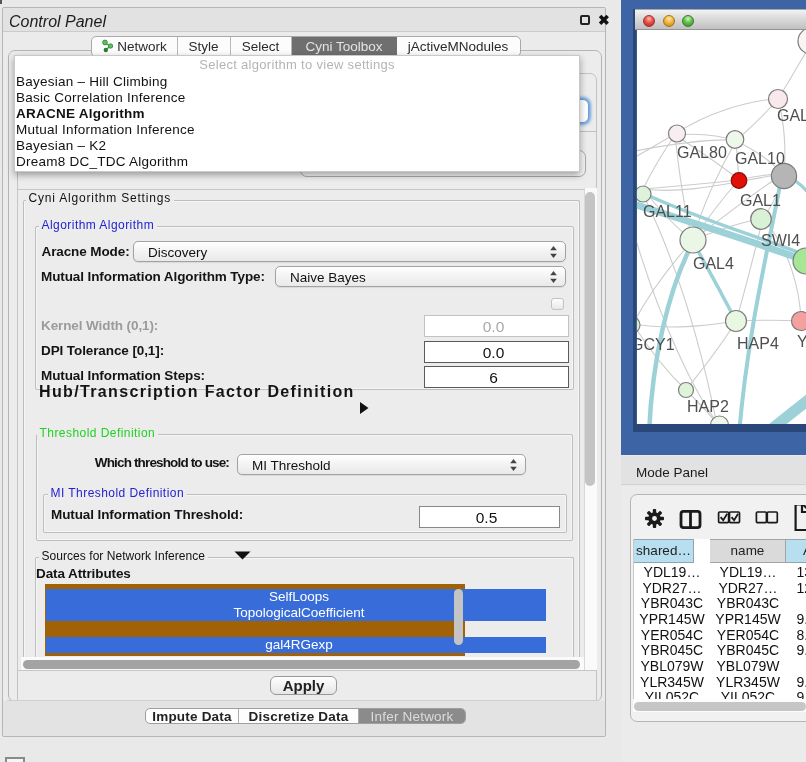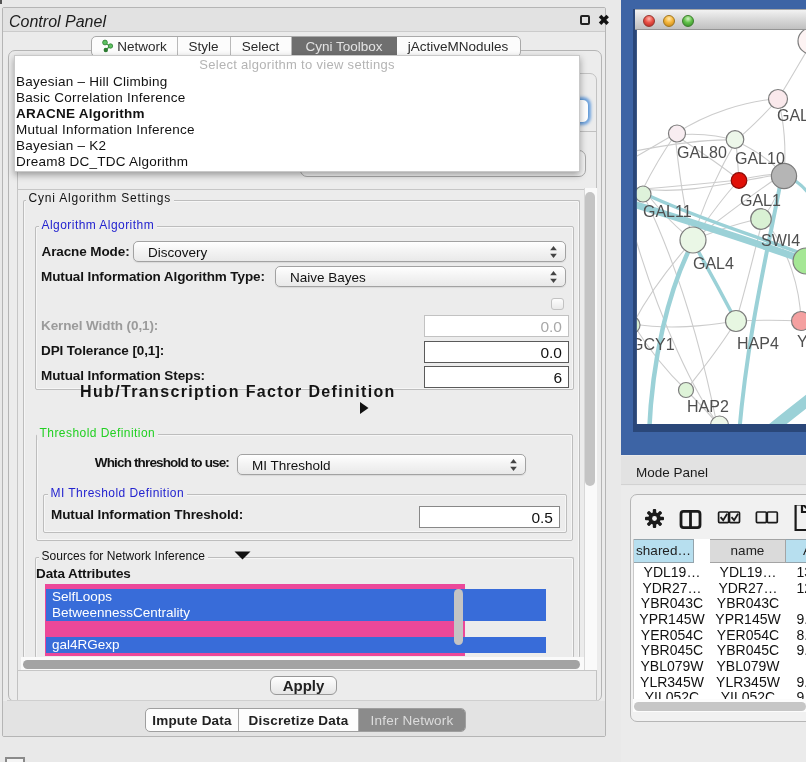--- a/index.html
+++ b/index.html
@@ -24,28 +24,28 @@
 .groupbox { position:absolute; border:1px solid #bdbdbd; border-radius:2px; box-shadow:0 0 0 1px rgba(255,255,255,0.55) inset; }
 .grouplabel { position:absolute; background:#ececec; padding:0 3px; font-size:12px; white-space:nowrap; letter-spacing:0.45px; }
 .blab { color:#2323cf; }
 .glab { color:#22d022; }
 .boldlab { position:absolute; font-size:13.5px; font-weight:bold; color:#141414; white-space:nowrap; letter-spacing:-0.1px; }
 .hublab { position:absolute; font-size:16px; font-weight:bold; color:#141414; white-space:nowrap; letter-spacing:1.35px; }
 .graylab { color:#9b9b9b !important; }
 .combo { position:absolute; height:21px; border:1px solid #a2a2a2; border-radius:5px; background:linear-gradient(#ffffff,#f4f4f4 45%,#e9e9e9); box-shadow:0 1px 1px rgba(0,0,0,0.08); }
 .combo .ct { position:absolute; left:14px; top:3px; font-size:13.5px; color:#111; }
 .combo .arr { position:absolute; right:7px; top:3px; width:9px; height:14px; }
-.tfield { position:absolute; height:22px; background:#fff; font-size:15.5px; color:#111; text-align:right; padding:2px 6px 0 0; }
-
-#datalist { left:45px; top:584px; width:420px; height:72px; background:#ec4899; }
+.tfield { position:absolute; height:22px; background:#fff; font-size:15.5px; color:#111; text-align:center; padding:2px 6px 0 0; }
+
+#datalist { left:45px; top:584px; width:420px; height:72px; background:#a16207;text-align:center; }
 .lrow { position:absolute; left:1px; width:500px; height:16px; background:#386cd9; color:#fff; font-size:13.5px; padding-left:6px; line-height:16px; }
 
 .sbthumb { position:absolute; background:#c4c4c4; border-radius:5px; }
 
-#bottabs { left:145px; top:708px; height:24px; display:flex; border:1px solid #9f9f9f; border-radius:5px; overflow:hidden; background:#fdfdfd; }
+#bottabs { left:145px; top:708px; height:16px; display:flex; border:1px solid #9f9f9f; border-radius:5px; overflow:hidden; background:#fdfdfd; }
 #bottabs .tab { height:100%; display:flex; align-items:center; justify-content:center; font-size:13.5px; font-weight:bold; color:#222; border-right:1px solid #aaa; letter-spacing:0.2px; }
 #bottabs .tab.sel { background:#8b8b8b; color:#dcdcdc; font-weight:normal; border-right:none; }
 #bottabs .tab:last-child { border-right:none; }
 
 #applybtn { left:270px; top:676px; width:67px; height:19px; border:1px solid #989898; border-radius:6px; background:linear-gradient(#ffffff,#f2f2f2 50%,#e5e5e5); text-align:center; font-size:15px; font-weight:bold; color:#222; line-height:18px; }
 
 #bluebg { left:621px; top:0; width:185px; height:455px; background:#3d64a5; }
 #tpanel-title { left:621px; top:456px; width:185px; height:29px; background:#e2e2e2; border-bottom:1px solid #d2d2d2; }
 #tpanel-title .t { position:absolute; left:15px; top:9px; font-size:13.5px; color:#1c1c1c; }
 #tpanel-box { left:630px; top:494px; width:250px; height:228px; background:#f1f1f1; border:1px solid #b6b6b6; border-radius:7px; }
@@ -120,21 +120,21 @@
 
     <div class="boldlab graylab" style="left:41px;top:317.5px;">Kernel Width (0,1):</div>
     <div class="tfield" style="left:424px;top:315px;width:145px;border:1px solid #c2c2c2;color:#a8a8a8;">0.0</div>
 
     <div class="boldlab" style="left:41px;top:342.5px;">DPI Tolerance [0,1]:</div>
     <div class="tfield" style="left:424px;top:340.5px;width:145px;border:1px solid #5a5a5a;">0.0</div>
 
     <div class="boldlab" style="left:41px;top:367.5px;">Mutual Information Steps:</div>
     <div class="tfield" style="left:424px;top:365.5px;width:145px;border:1px solid #5a5a5a;">6</div>
 
-    <div class="hublab" style="left:39px;top:383px;margin-left:41px;">Hub/Transcription Factor Definition</div>
+    <div class="hublab" style="left:39px;top:383px;">Hub/Transcription Factor Definition</div>
     <svg class="abs" style="left:357px;top:401px;" width="14" height="14" viewBox="0 0 13 14">
         <path d="M2.5 1 L11 7 L2.5 13 Z" fill="#111"></path>
       </svg>
 
     <div class="groupbox" style="left:36px;top:434px;width:537px;height:107px;"></div>
     <div class="grouplabel glab" style="left:36.5px;top:426px;">Threshold Definition</div>
 
     <div class="boldlab" style="right:577px;top:455px;letter-spacing:-0.85px;">Which threshold to use:</div>
     <div class="combo" style="left:237px;top:454px;width:289px;">
       <span class="ct">MI Threshold</span>
@@ -153,21 +153,21 @@
     <div class="groupbox" style="left:35px;top:557px;width:539px;height:101px;border-bottom:none;"></div>
     <div class="grouplabel" style="left:38.5px;top:548.5px;color:#111;letter-spacing:0.05px;">Sources for Network Inference</div>
     <svg class="abs" style="left:234px;top:551px;" width="17" height="9" viewBox="0 0 17 9">
         <path d="M0.5 0.5 L16.5 0.5 L8.5 8.5 Z" fill="#111"></path>
       </svg>
 
     <div class="boldlab" style="left:36px;top:566px;">Data Attributes</div>
 
     <div class="abs" id="datalist">
       <div class="lrow" style="top:5px;">SelfLoops</div>
-      <div class="lrow" style="top:21px;">BetweennessCentrality</div>
+      <div class="lrow" style="top:21px;">TopologicalCoefficient</div>
       <div class="lrow" style="top:53px;">gal4RGexp</div>
       <div class="sbthumb" style="right:2px;top:5px;width:9.5px;height:56px;"></div>
     </div>
 
     <div class="abs" style="left:584px;top:188px;width:13px;height:482px;background:#fafafa;border-left:1px solid #d8d8d8;"></div>
     <div class="sbthumb" style="left:585px;top:192px;width:10px;height:294px;"></div>
     <div class="abs" style="left:21px;top:657px;width:563px;height:13px;background:#fafafa;"></div>
     <div class="sbthumb" style="left:23px;top:660px;width:557px;height:9px;background:#a3a3a3;"></div>
 
     <div class="abs" style="left:14px;top:55px;width:566px;height:117px;background:#fff;border:1px solid #c9c9c9;box-shadow:0 3px 7px rgba(0,0,0,0.35);"></div>

